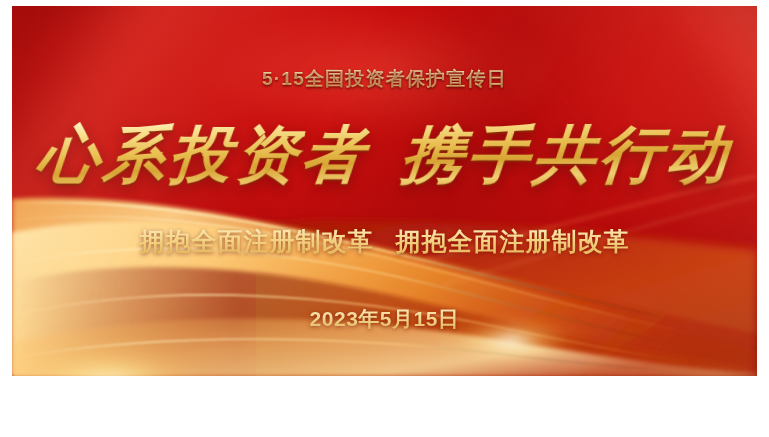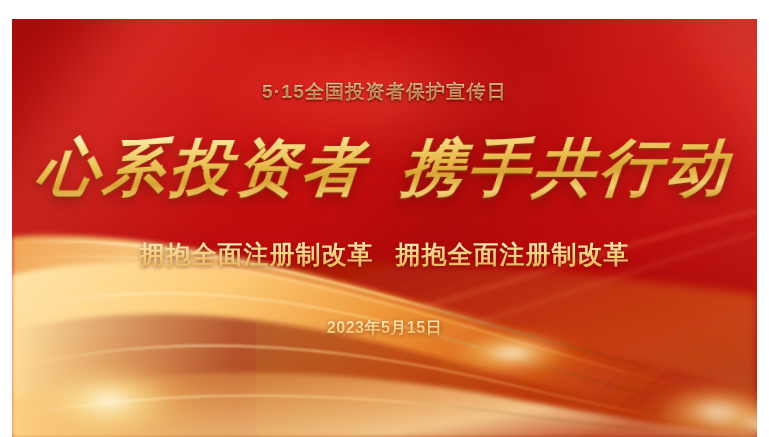--- a/index.html
+++ b/index.html
@@ -19,23 +19,23 @@
     width: 769px;
     height: 437px;
     background: #ffffff;
     overflow: hidden;
   }
 
   
   #poster-canvas {
     position: absolute;
     left: 12px;
-    top: 19px;
+    top: 6px;
     width: 745px;
-    height: 419px;
+    height: 370px;
     overflow: hidden;
     background:
       radial-gradient(120% 95% at 50% 18%, #d1100f 0%, #c00c0c 38%, #a70808 70%, #8d0505 100%);
   }
 
   
   .vignette {
     position: absolute;
     inset: 0;
     background:
@@ -222,21 +222,21 @@
     filter: drop-shadow(0 1px 2px rgba(95,6,6,0.55));
   }
   #subtitle .gap {
     display: inline-block;
     width: 22px;
   }
 
   
   #date-line {
     top: 299px;
-    font-size: 16px;
+    font-size: 21px;
     font-weight: 700;
     letter-spacing: 0.5px;
     color: #f3d289;
     background: linear-gradient(180deg, #fdf0c6 0%, #f2d289 52%, #ddad52 100%);
     -webkit-background-clip: text;
     background-clip: text;
     -webkit-text-fill-color: transparent;
     filter: drop-shadow(0 1px 2px rgba(95,6,6,0.5));
   }
 </style>

